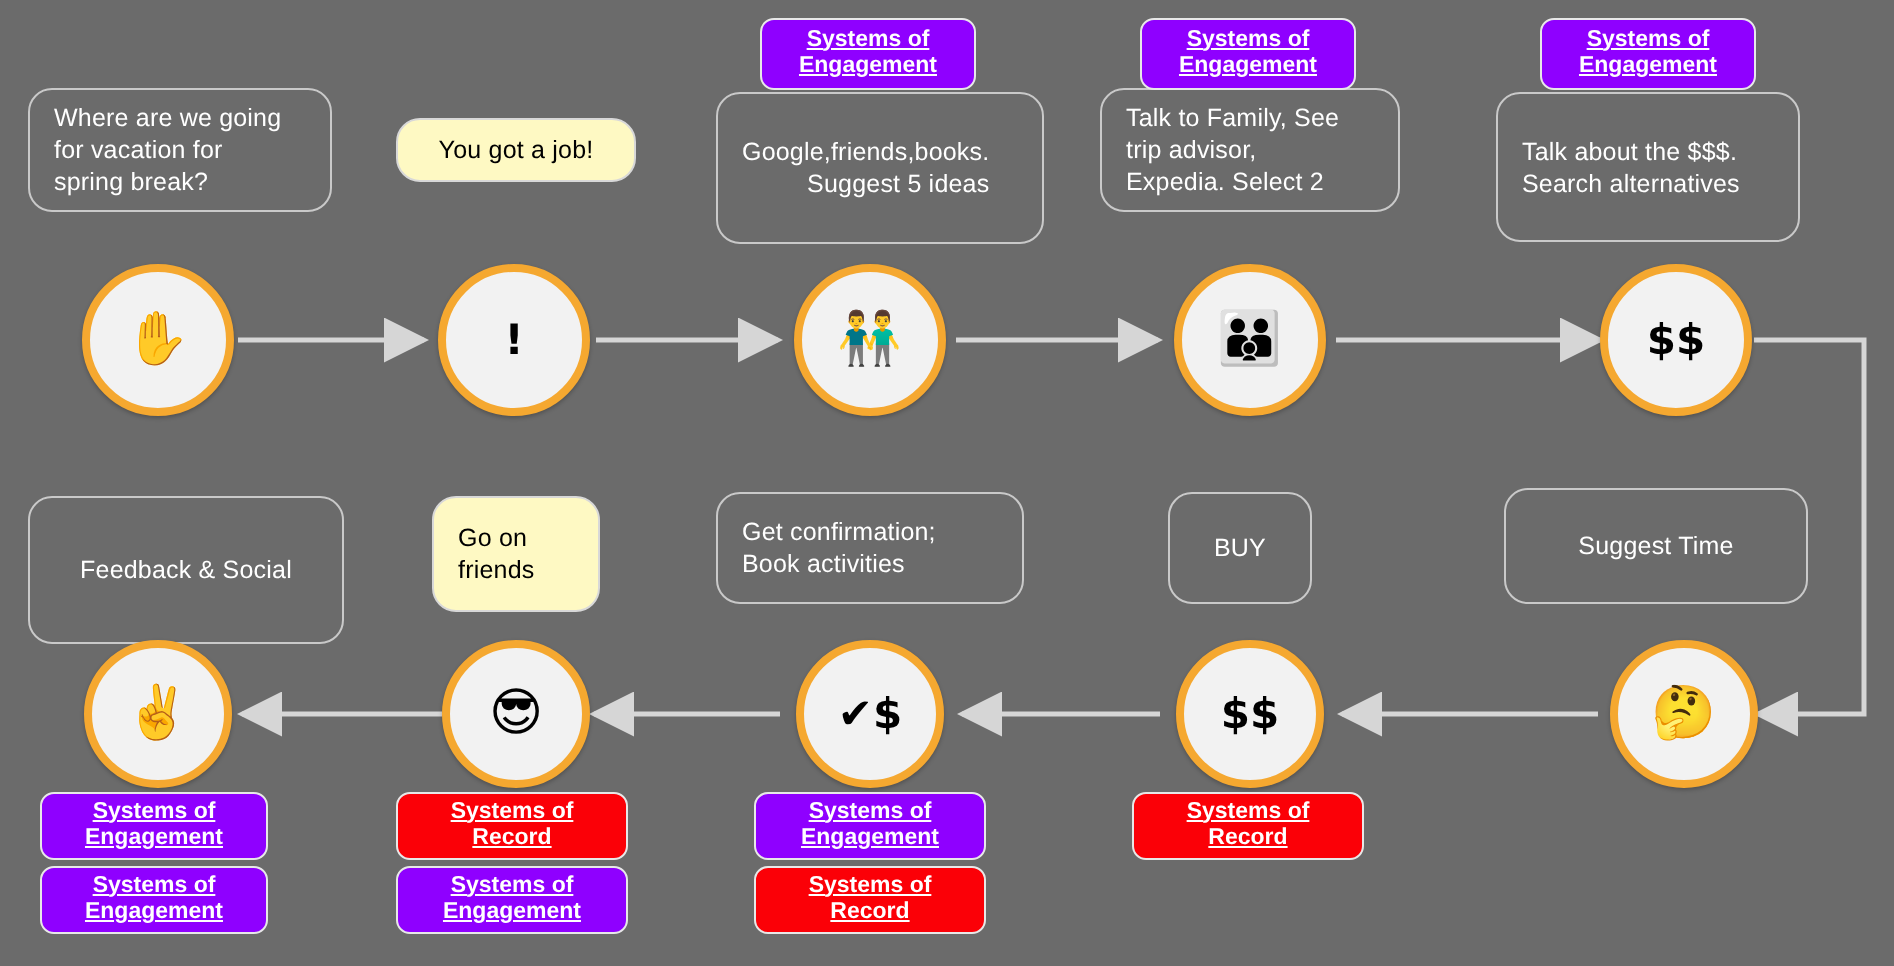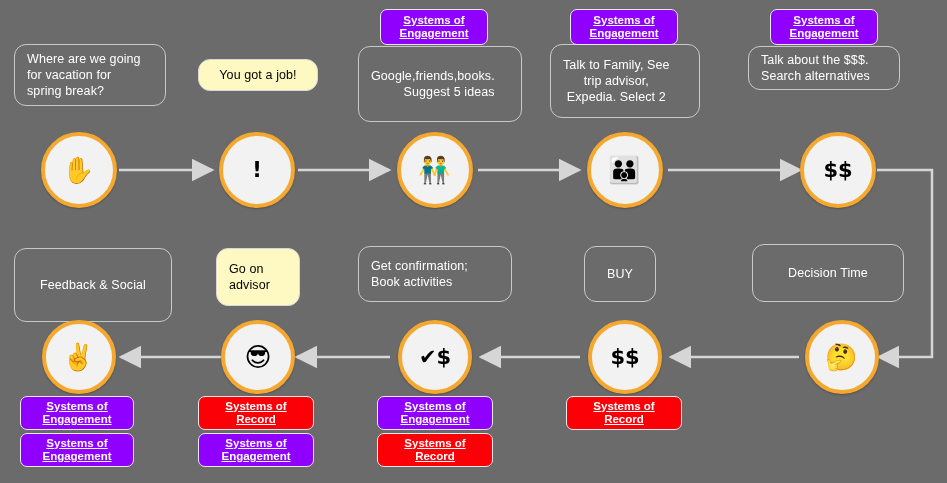--- a/index.html
+++ b/index.html
@@ -132,27 +132,27 @@
 for vacation for
 spring break?</div>
 
   <div class="node tbox yellow center" style="left:198px; top:59px; width:120px; height:32px;">You got a job!</div>
 
   <div class="node tbox" style="left:358px; top:46px; width:164px; height:76px;text-align:right;">Google,friends,books.
 Suggest 5 ideas</div>
   <div class="badge soe" style="left:380px; top:9px; width:108px; height:36px;">Systems of
 Engagement</div>
 
-  <div class="node tbox" style="left:550px; top:44px; width:150px; height:74px;text-align:center;">Talk to Family, See
+  <div class="node tbox" style="left:550px; top:44px; width:150px; height:62px;">Talk to Family, See
 trip advisor,
 Expedia. Select 2</div>
   <div class="badge soe" style="left:570px; top:9px; width:108px; height:36px;">Systems of
 Engagement</div>
 
-  <div class="node tbox" style="left:748px; top:46px; width:152px; height:44px;">Talk about the $$$.
+  <div class="node tbox" style="left:748px; top:46px; width:152px; height:75px;">Talk about the $$$.
 Search alternatives</div>
   <div class="badge soe" style="left:770px; top:9px; width:108px; height:36px;">Systems of
 Engagement</div>
 
   <div class="node circle" style="left:41px; top:132px; width:76px; height:76px;">
     <span class="emoji">✋</span>
   </div>
 
   <div class="node circle" style="left:219px; top:132px; width:76px; height:76px;">
     <span class="glyph">!</span>
@@ -166,28 +166,28 @@
     <span class="emoji">👪</span>
   </div>
 
   <div class="node circle" style="left:800px; top:132px; width:76px; height:76px;">
     <span class="glyph">$$</span>
   </div>
 
   <div class="node tbox center" style="left:14px; top:248px; width:158px; height:74px;">Feedback &amp; Social</div>
 
   <div class="node tbox yellow" style="left:216px; top:248px; width:84px; height:58px;">Go on
-advisor</div>
+friends</div>
 
   <div class="node tbox center" style="left:584px; top:246px; width:72px; height:56px;">BUY</div>
 
   <div class="node tbox" style="left:358px; top:246px; width:154px; height:56px;">Get confirmation;
 Book activities</div>
 
-  <div class="node tbox center" style="left:752px; top:244px; width:152px; height:58px;">Decision Time</div>
+  <div class="node tbox center" style="left:752px; top:244px; width:152px; height:58px;">Suggest Time</div>
 
   <div class="node circle" style="left:42px; top:320px; width:74px; height:74px;">
     <span class="emoji">✌️</span>
   </div>
   <div class="badge soe" style="left:20px; top:396px; width:114px; height:34px;">Systems of
 Engagement</div>
   <div class="badge soe" style="left:20px; top:433px; width:114px; height:34px;">Systems of
 Engagement</div>
 
   <div class="node circle" style="left:221px; top:320px; width:74px; height:74px;">

